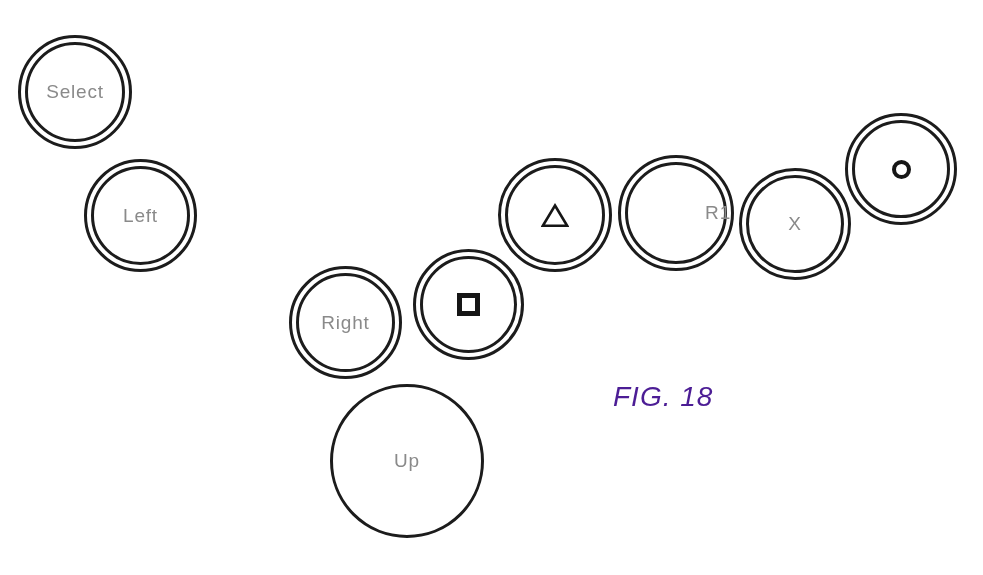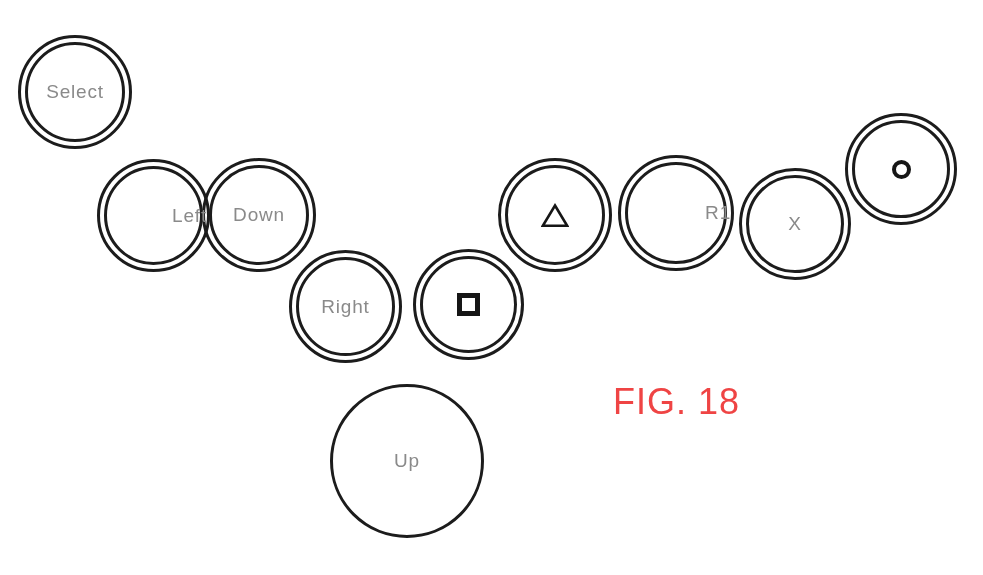--- a/index.html
+++ b/index.html
@@ -57,48 +57,45 @@
     border-radius: 50%;
     background: transparent;
     z-index: 2;
   }
   .sym-triangle { position: relative; z-index: 2; display: block; }
 
   .caption {
     position: absolute;
     left: 613px;
     top: 381px;
-    font-size: 36px;
-    color: #ef4444;
+    font-size: 28px;
+    color: #4c1d95;
     letter-spacing: 1px;
     white-space: nowrap;
+    font-style: italic;
   }
 </style>
 </head>
 <body>
 
 <div class="stage">
 
   <div class="btn" style="left:18px; top:35px; width:114px; height:114px;">
     <div class="ring"></div>
     <span class="lbl">Select</span>
   </div>
 
 
-  <div class="btn" style="left:97px; top:159px; width:113px; height:113px;justify-content:flex-end;">
+  <div class="btn" style="left:84px; top:159px; width:113px; height:113px;">
     <div class="ring"></div>
     <span class="lbl">Left</span>
   </div>
 
-  <div class="btn" style="left:202px; top:158px; width:114px; height:114px;">
-    <div class="ring"></div>
-    <span class="lbl">Down</span>
-  </div>
 
-  <div class="btn" style="left:289px; top:250px; width:113px; height:113px;">
+  <div class="btn" style="left:289px; top:266px; width:113px; height:113px;">
     <div class="ring"></div>
     <span class="lbl">Right</span>
   </div>
 
   <div class="btn" style="left:413px; top:249px; width:111px; height:111px;">
     <div class="ring"></div>
     <div class="sym-square"></div>
   </div>
 
   <div class="btn" style="left:498px; top:158px; width:114px; height:114px;">

